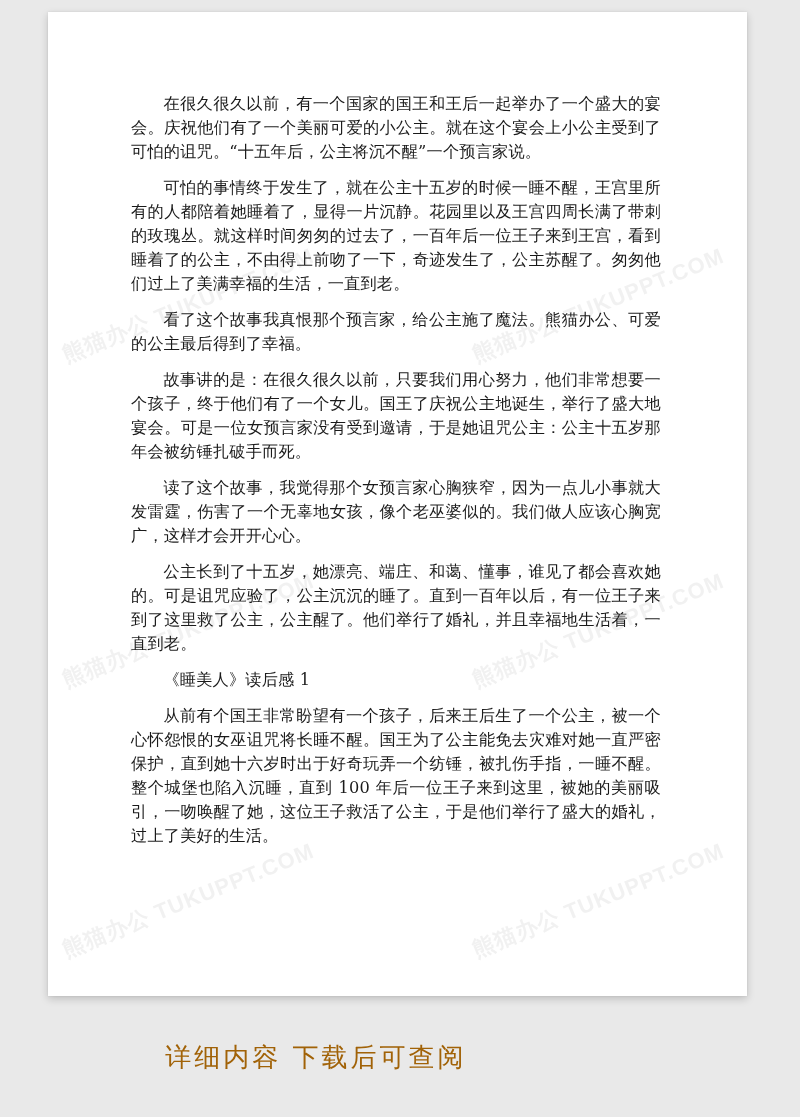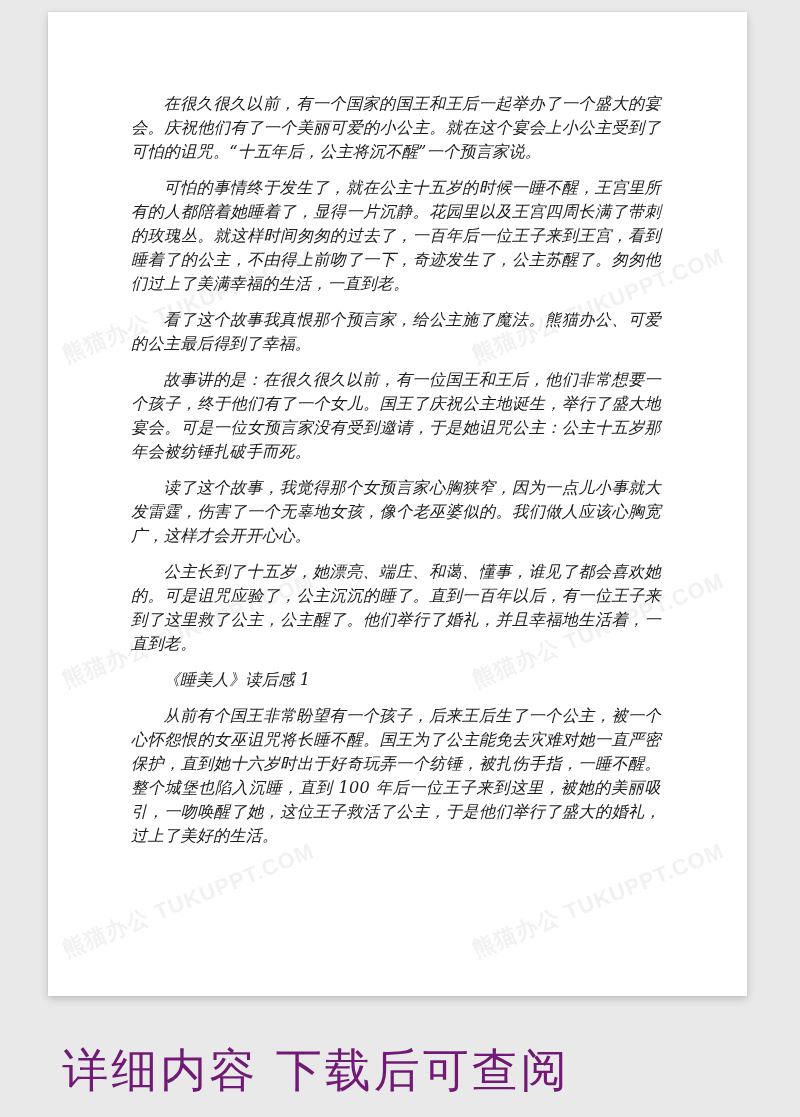--- a/index.html
+++ b/index.html
@@ -26,21 +26,20 @@
     }
     .content {
       position: absolute;
       left: 83px;
       top: 80px;
       width: 530px;
       color: #1a1a1a;
       font-size: 16.2px;
       line-height: 24px;
       letter-spacing: 0.2px;
-      font-style: italic;
     }
     .para {
       margin: 0 0 12px 0;
       text-indent: 2em;
       text-align: justify;
     }
     .heading {
       margin: 0 0 12px 0;
       text-indent: 2em;
     }
@@ -57,22 +56,22 @@
       pointer-events: none;
       user-select: none;
     }
     .banner {
       position: absolute;
       left: 0;
       top: 1040px;
       width: 632px;
       text-align: center;
       font-family: "DejaVu Sans", "Liberation Sans", sans-serif;
-      font-size: 46px;
-      color: #701a75;
+      font-size: 26px;
+      color: #a16207;
       letter-spacing: 3px;
       font-weight: 300;
     }
   </style>
 </head>
 <body>
 
 <div class="page">
 
   <div class="watermark" style="left:10px; top:330px;">熊猫办公 TUKUPPT.COM</div>
@@ -81,21 +80,21 @@
   <div class="watermark" style="left:420px; top:655px;">熊猫办公 TUKUPPT.COM</div>
   <div class="watermark" style="left:10px; top:925px;">熊猫办公 TUKUPPT.COM</div>
   <div class="watermark" style="left:420px; top:925px;">熊猫办公 TUKUPPT.COM</div>
 
   <div class="content">
     <p class="para">在很久很久以前，有一个国家的国王和王后一起举办了一个盛大的宴会。庆祝他们有了一个美丽可爱的小公主。就在这个宴会上小公主受到了可怕的诅咒。“十五年后，公主将沉不醒”一个预言家说。</p>
     <p class="para">可怕的事情终于发生了，就在公主十五岁的时候一睡不醒，王宫里所有的人都陪着她睡着了，显得一片沉静。花园里以及王宫四周长满了带刺的玫瑰丛。就这样时间匆匆的过去了，一百年后一位王子来到王宫，看到睡着了的公主，不由得上前吻了一下，奇迹发生了，公主苏醒了。匆匆他们过上了美满幸福的生活，一直到老。</p>
     <p class="para">看了这个故事我真恨那个预言家，给公主施了魔法。熊猫办公、可爱的公主最后得到了幸福。</p>
 
 
-    <p class="para">故事讲的是：在很久很久以前，有一位国王和王后，他们非常想要一个孩子，终于他们有了一个女儿。国王了庆祝公主地诞生，举行了盛大地宴会。可是一位女预言家没有受到邀请，于是她诅咒公主：公主十五岁那年会被纺锤扎破手而死。</p>
+    <p class="para">故事讲的是：在很久很久以前，只要我们用心努力，他们非常想要一个孩子，终于他们有了一个女儿。国王了庆祝公主地诞生，举行了盛大地宴会。可是一位女预言家没有受到邀请，于是她诅咒公主：公主十五岁那年会被纺锤扎破手而死。</p>
     <p class="para">读了这个故事，我觉得那个女预言家心胸狭窄，因为一点儿小事就大发雷霆，伤害了一个无辜地女孩，像个老巫婆似的。我们做人应该心胸宽广，这样才会开开心心。</p>
     <p class="para">公主长到了十五岁，她漂亮、端庄、和蔼、懂事，谁见了都会喜欢她的。可是诅咒应验了，公主沉沉的睡了。直到一百年以后，有一位王子来到了这里救了公主，公主醒了。他们举行了婚礼，并且幸福地生活着，一直到老。</p>
 
     <p class="heading">《睡美人》读后感 1</p>
 
     <p class="para">从前有个国王非常盼望有一个孩子，后来王后生了一个公主，被一个心怀怨恨的女巫诅咒将长睡不醒。国王为了公主能免去灾难对她一直严密保护，直到她十六岁时出于好奇玩弄一个纺锤，被扎伤手指，一睡不醒。整个城堡也陷入沉睡，直到 100 年后一位王子来到这里，被她的美丽吸引，一吻唤醒了她，这位王子救活了公主，于是他们举行了盛大的婚礼，过上了美好的生活。</p>
 
   </div>
 </div>
 

